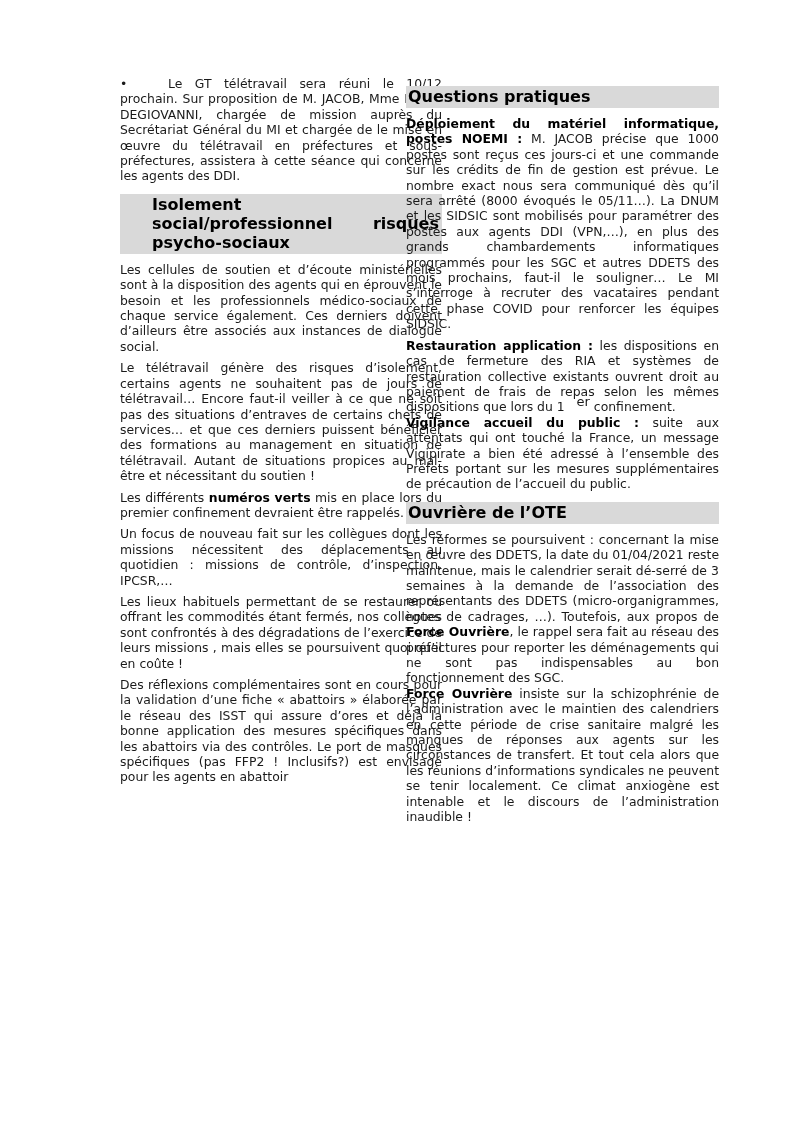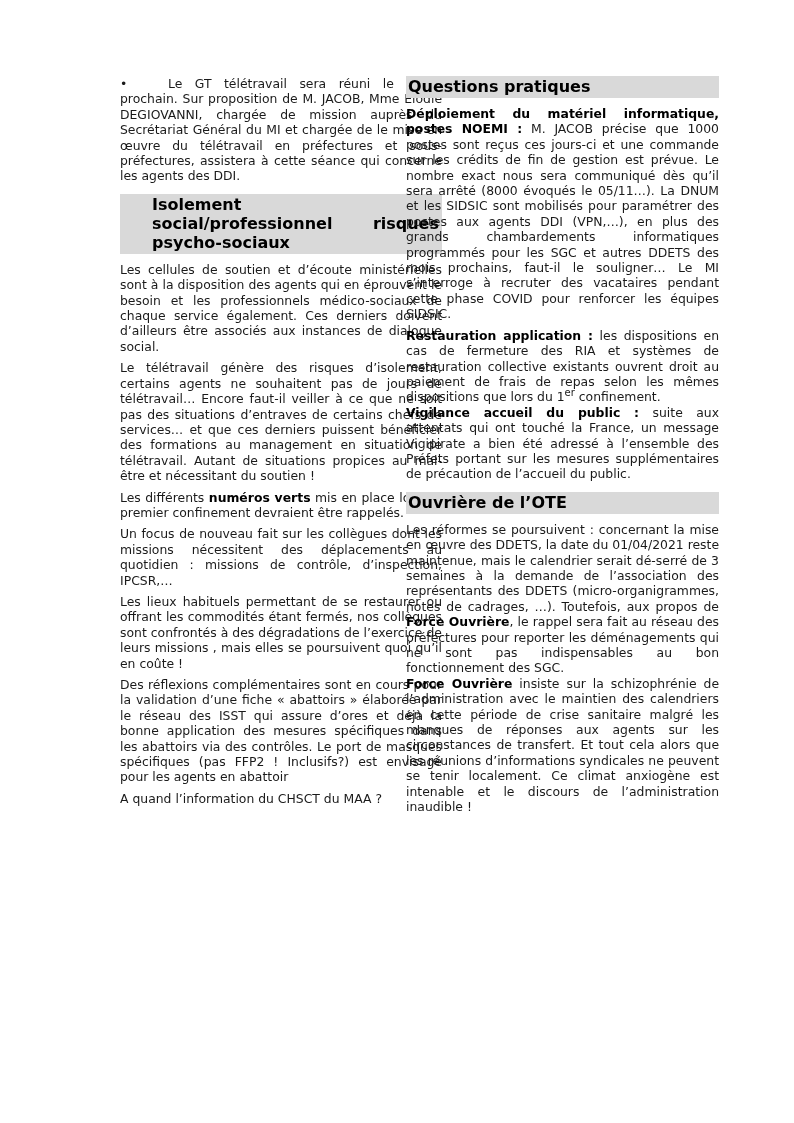--- a/index.html
+++ b/index.html
@@ -5,45 +5,44 @@
   html, body { margin: 0; padding: 0; background: #ffffff; }
   body { width: 794px; height: 1123px; position: relative; overflow: hidden;
          font-family: "DejaVu Sans", sans-serif; color: #1a1a1a; }
   .col { position: absolute; top: 76px; width: 322px; font-size: 12.4px; line-height: 15.4px; }
   .col-left { left: 76px; margin-left: 44px; }
   .col-right { left: 406px; width: 313px; }
   p { margin: 0 0 6px 0; text-align: justify; hyphens: manual; }
   p.tight { margin-bottom: 0; }
   .h { background: #d9d9d9; font-weight: bold; font-size: 16px; line-height: 19px;
        padding: 1px 3px 2px 2px; margin: 10px 0 8px 0; color: #000; text-align: justify; }
-  .h.first { margin-top: 0; }
+  .h.first { margin-top: 10px; }
   .h.wide { word-spacing: 28px; padding-left: 32px; }
   .b { font-weight: bold; color: #000; }
   .bullet { display: inline-block; width: 48px; }
-  sup { font-size: 10px; line-height: 0; }
+  sup { font-size: 13px; line-height: 0; margin-left: 12px; }
 </style>
 </head>
 <body>
 
 <div class="col col-left">
   <p>
     <span class="bullet">•</span><span>Le GT télétravail sera réuni le 10/12 prochain. Sur proposition de M. JACOB, Mme Elodie DEGIOVANNI, chargée de mission au­près du Secrétariat Général du MI et chargée de le mise en œuvre du télétravail  en pré­fectures et sous-préfectures, assistera à cette séance qui concerne les agents des DDI.</span>
   </p>
 
   <div class="h wide">Isolement social/professionnel risques psycho-sociaux</div>
   <p>Les cellules de soutien et d’écoute ministé­rielles sont à la disposition des agents qui en éprouvent le besoin et les professionnels médico-sociaux de chaque service égale­ment. Ces derniers doivent d’ailleurs être as­sociés aux instances de dialogue social.</p>
   <p>Le télétravail génère des risques d’isolement, certains agents ne souhaitent pas de jours de télétravail… Encore faut-il veiller à ce que ne soit pas des situations d’entraves de cer­tains chefs de services… et que ces derniers puissent bénéficier des formations au mana­gement en situation de télétravail. Autant de situations propices au mal-être et nécessi­tant du soutien !</p>
   <p>
     <span>Les différents </span><span class="b">numéros verts</span><span> mis en place lors du premier confinement devraient être rappelés.</span>
   </p>
 
   <p>Un focus de nouveau fait sur les collègues dont les missions nécessitent des déplace­ments au quotidien : missions de contrôle, d’inspection, IPCSR,…</p>
   <p>Les lieux habituels permettant de se restau­rer ou offrant les commodités étant fermés, nos collègues sont confrontés à des dégrada­tions de l’exercice de leurs missions , mais elles se poursuivent quoi qu’il en coûte !</p>
   <p>Des réflexions complémentaires sont en cours pour la validation d’une fiche « abat­toirs » élaborée par le réseau des ISST qui assure d’ores et déjà la bonne application des mesures spécifiques dans les abattoirs via des contrôles. Le port de masques spé­cifiques (pas FFP2 ! Inclusifs?) est envisagé pour les agents en abattoir</p>
-  <p>A quand l’information du CHSCT du MAA ?</p>
 </div>
 
 <div class="col col-right">
   <div class="h first">Questions pratiques</div>
   <p>
     <span class="b">Déploiement du matériel informatique, postes NOEMI :</span><span> M. JACOB précise que 1000 postes sont reçus ces jours-ci et une commande sur les crédits de fin de gestion est prévue. Le nombre exact nous sera communiqué dès qu’il sera arrêté (8000 évoqués le 05/11…). La DNUM et les SID­SIC sont mobilisés pour paramétrer des postes aux agents DDI (VPN,…), en plus des grands chambardements informatiques programmés pour les SGC et autres DDETS des mois prochains, faut-il le souligner… Le MI s’interroge à recruter des vacataires pendant cette phase COVID pour renforcer les équipes SIDSIC.</span>
   </p>
   <p class="tight">
     <span class="b">Restauration application :</span><span> les dispositions en cas de fermeture des RIA et systèmes de restauration collective existants ouvrent droit au paiement de frais de repas selon les mêmes dispositions que lors du 1</span><sup>er</sup><span> confinement.</span>
   </p>

